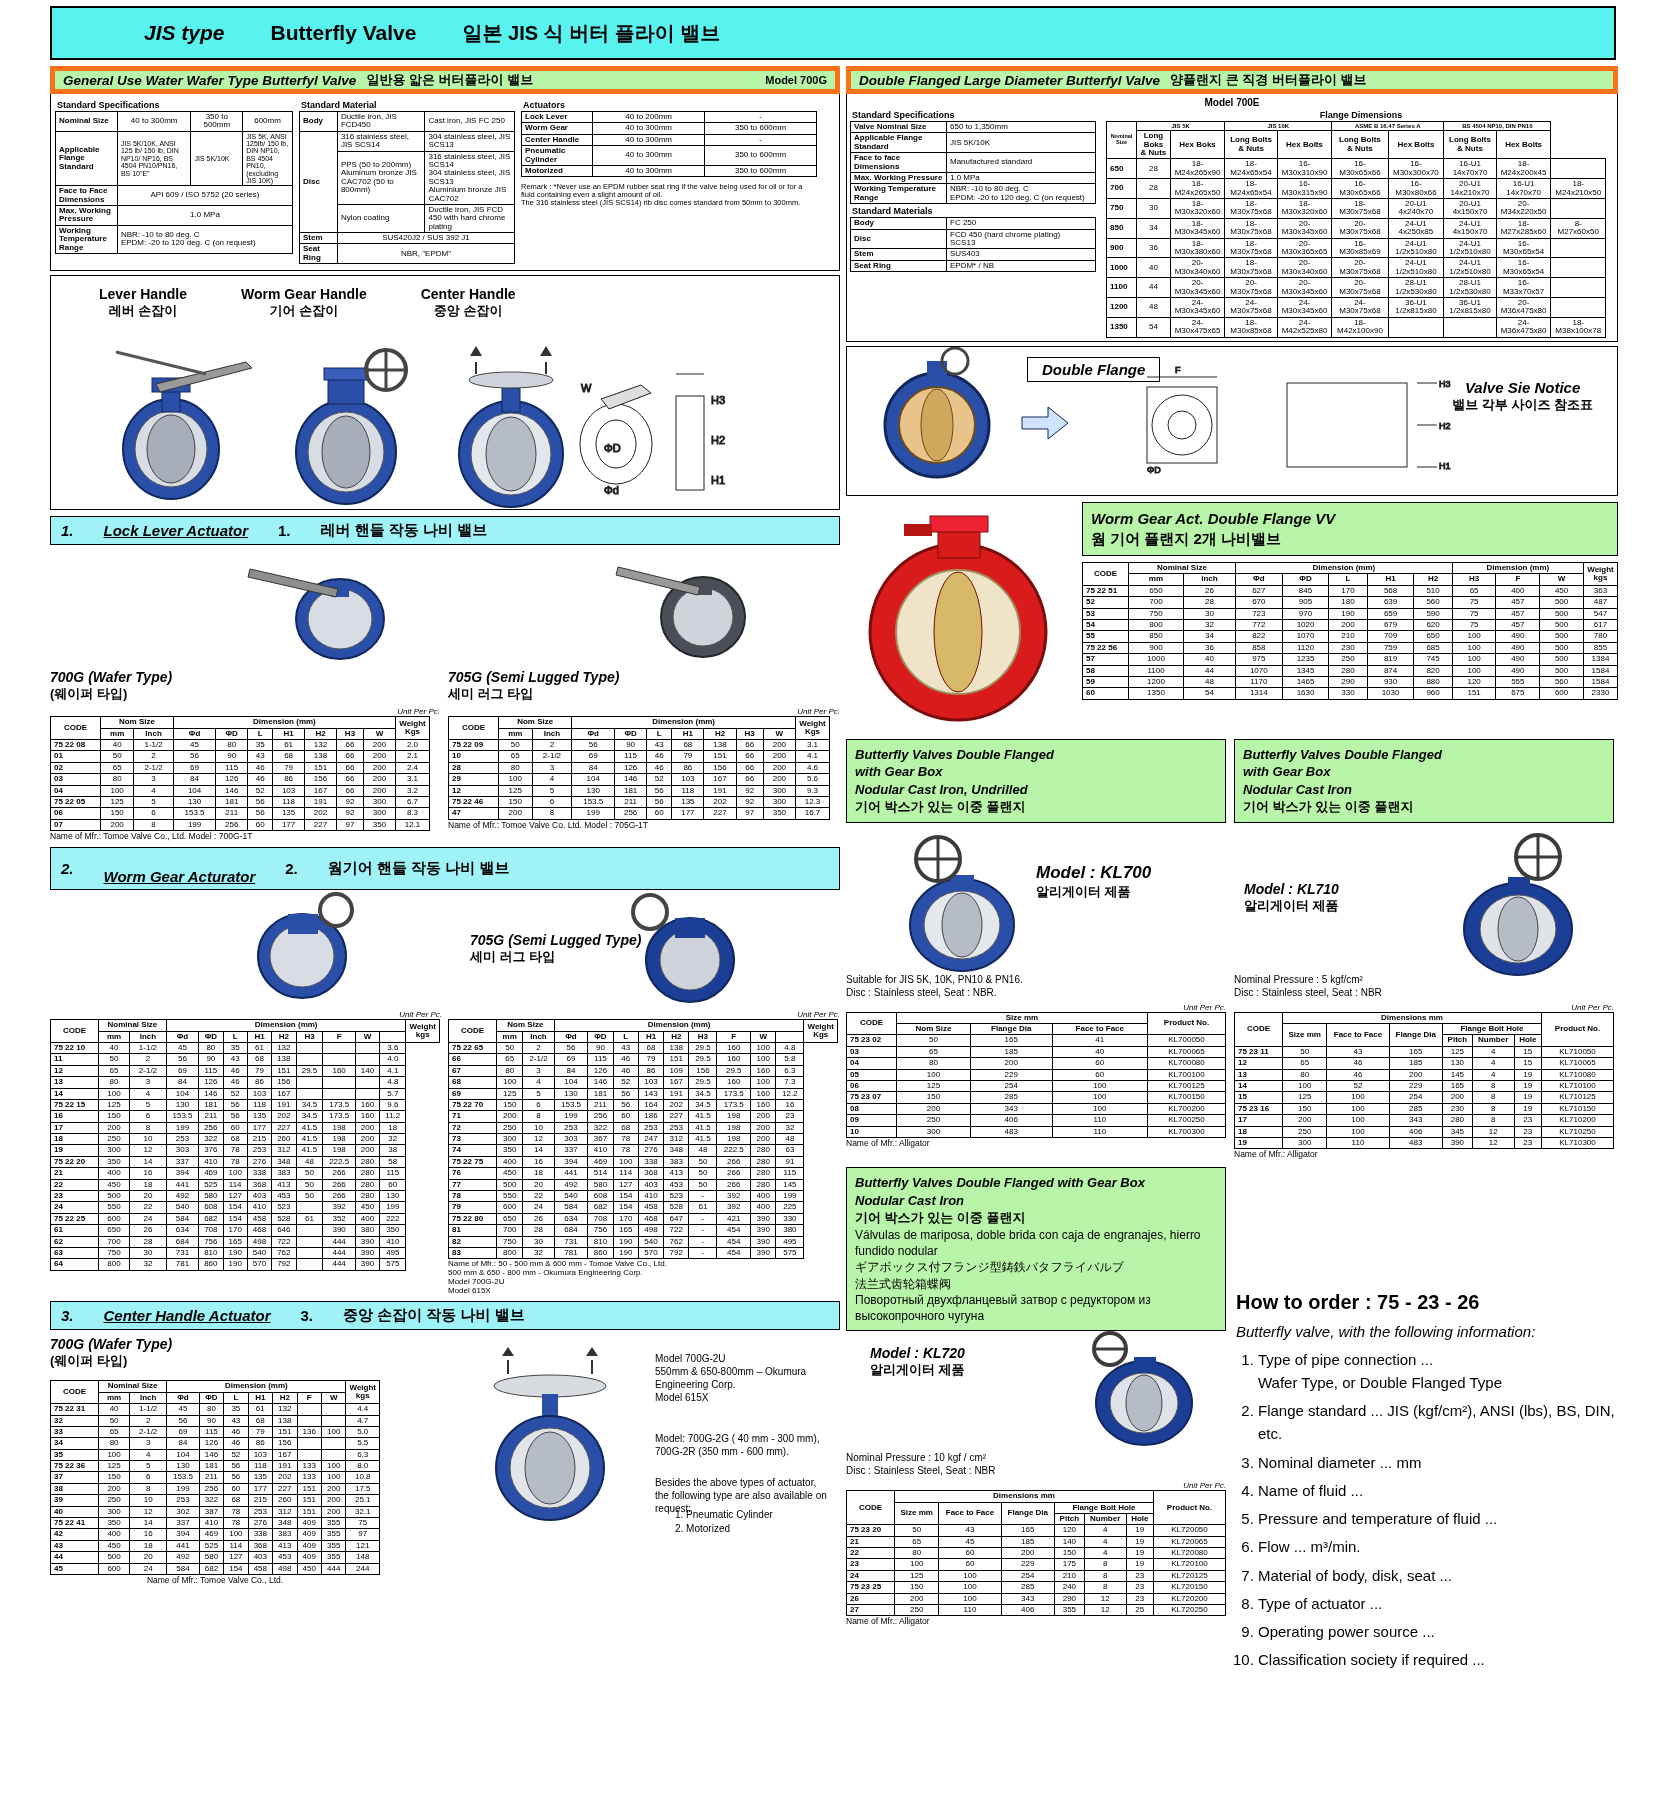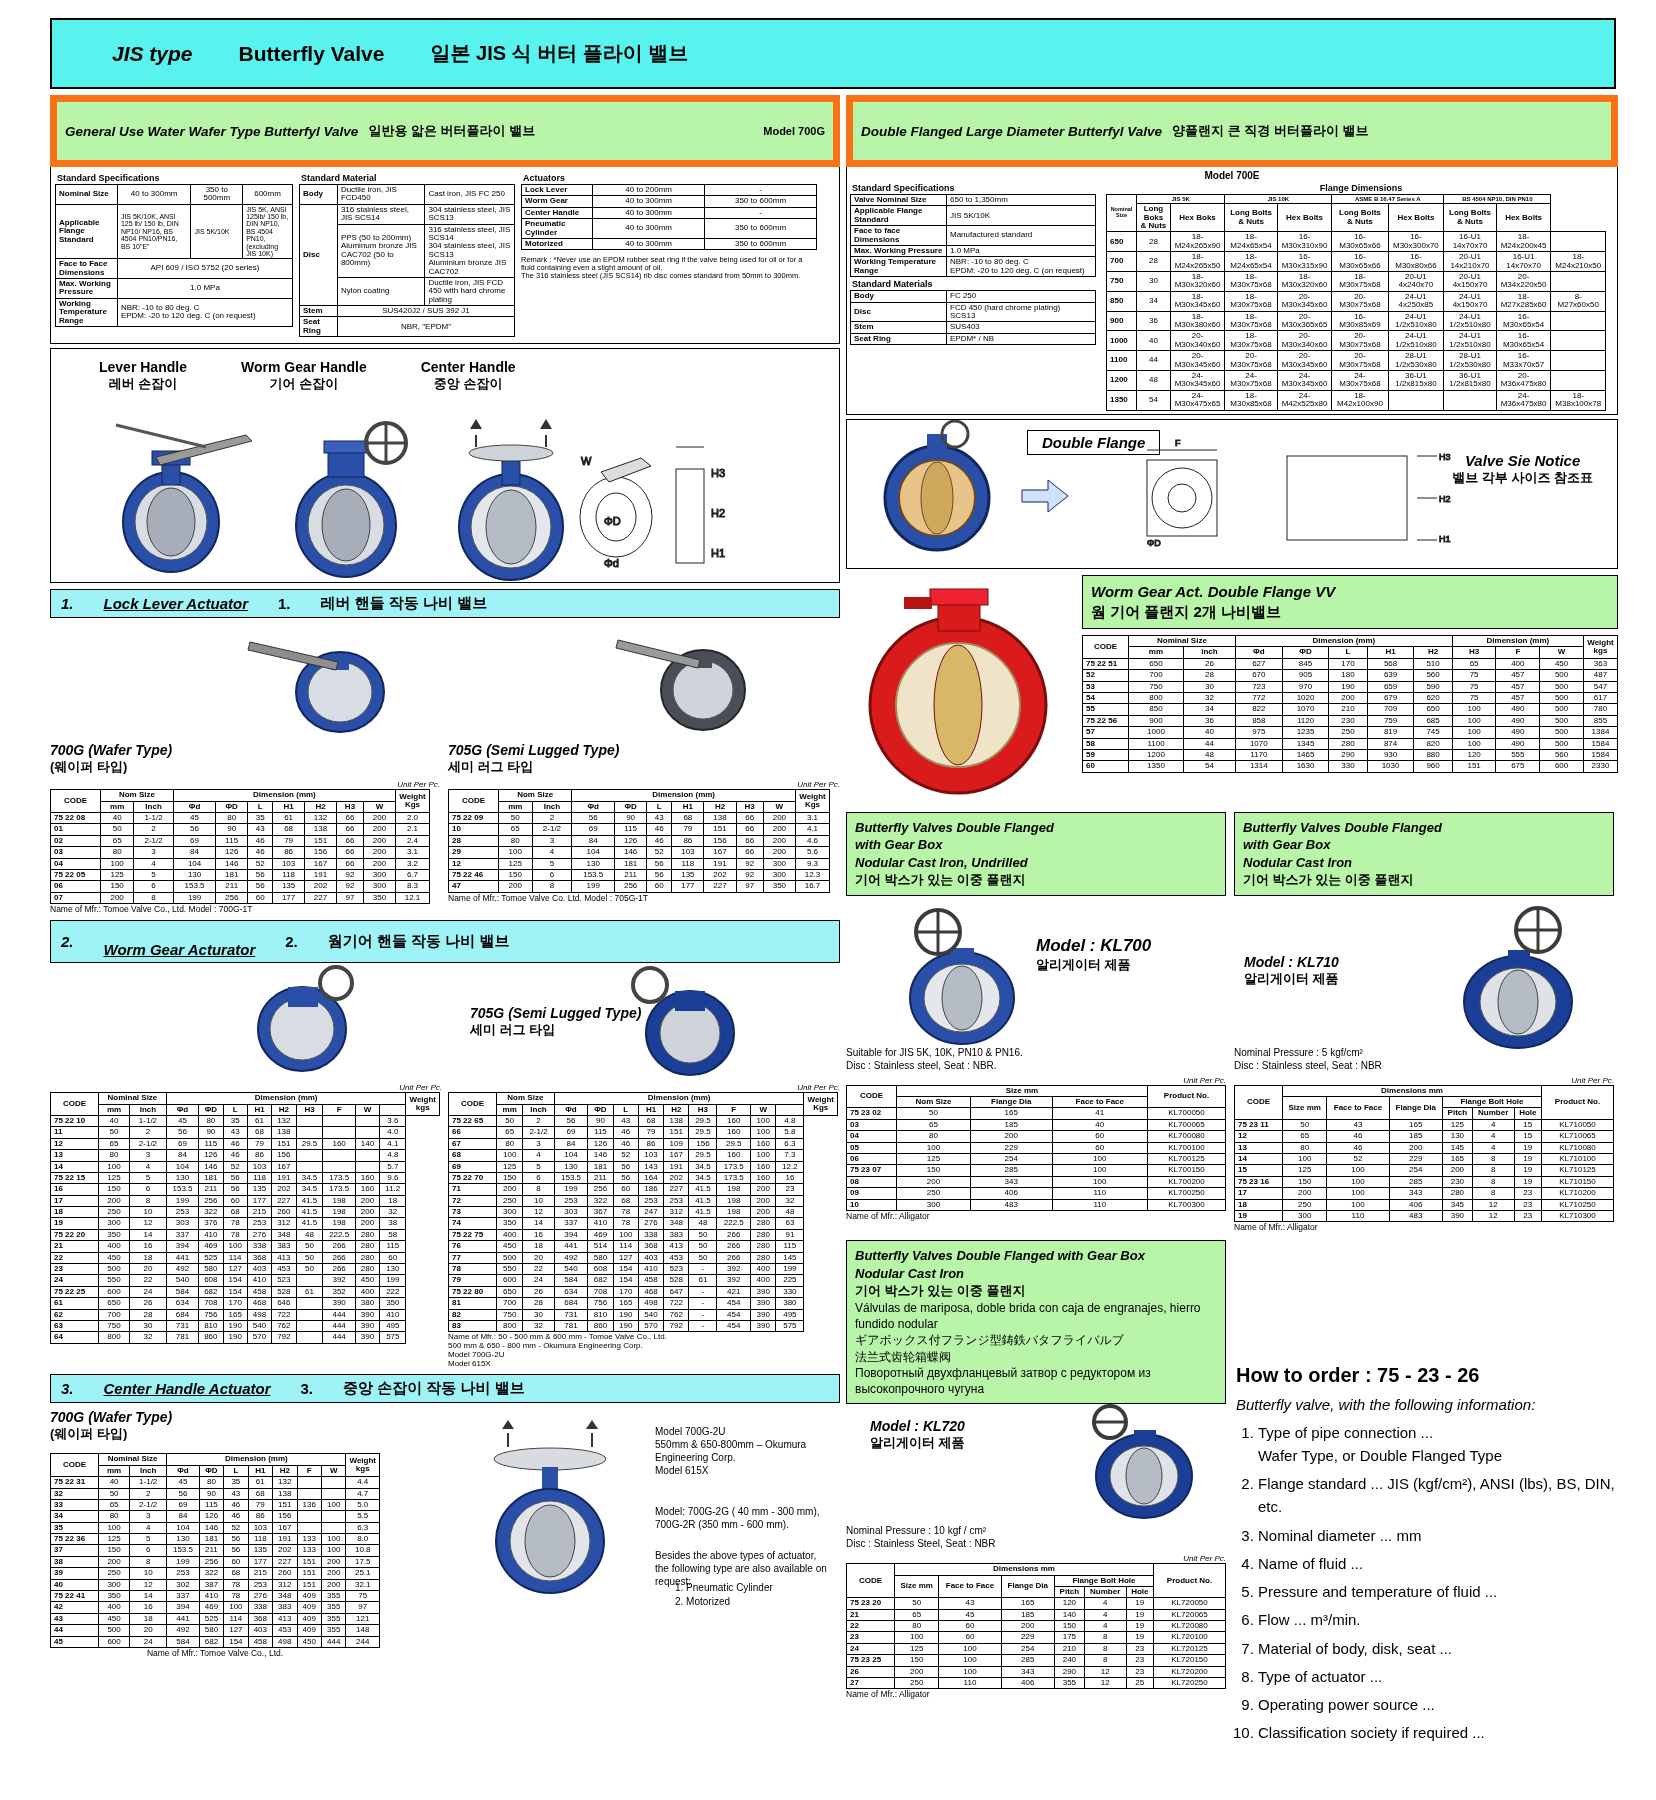--- a/index.html
+++ b/index.html
@@ -8,36 +8,36 @@
     width:1656px; min-height:1800px;
     font-family:"Liberation Sans", sans-serif;
     color:#000;
     -webkit-font-smoothing:antialiased;
   }
   .page { position:relative; width:1656px; min-height:1800px; padding:6px 10px 10px 10px; }
 
   
   .title-bar {
     border:2px solid #000; background:#58f2ef;
-    height:71px; display:flex; align-items:center; padding-left:60px; gap:46px;
-    margin:12px 30px 6px 40px;
+    height:54px; display:flex; align-items:center; padding-left:92px; gap:46px;
+    margin:0 30px 6px 40px;
   }
   .title-bar .t1 { font-style:italic; font-weight:bold; font-size:21px; }
   .title-bar .t2 { font-weight:bold; font-size:21px; font-style:italic; }
   .title-bar .t3 { font-weight:bold; font-size:20px; }
 
   
   .cols { display:flex; gap:6px; margin:0 30px 0 40px; }
   .colL { width:790px; }
   .colR { width:780px; }
 
   .greenbar {
-    background:#b9f5a8; border:7px solid #f97316;
+    background:#b9f5a8; border:5px solid #f97316;
     font-style:italic; font-weight:bold; font-size:13.5px;
-    padding:20px 8px; display:flex; align-items:center; gap:10px;
+    padding:0 8px; display:flex; align-items:center; gap:10px;
   }
   .greenbar .kr { font-style:normal; font-weight:bold; font-size:13px;}
   .greenbar .model { margin-left:auto; font-style:normal; font-weight:bold; font-size:11px; }
 
   .specwrap { border:1px solid #000; border-top:none; padding:4px 4px 6px 4px; display:flex; gap:6px; }
   table.tbl { border-collapse:collapse; }
   table.tbl td, table.tbl th { border:1px solid #000; padding:1px 3px; font-size:8px; line-height:1.05; vertical-align:middle; }
   .lbl { font-weight:bold; font-size:8px; }
   .hdr { font-weight:bold; font-size:8.5px; }
   .ctr { text-align:center; }

